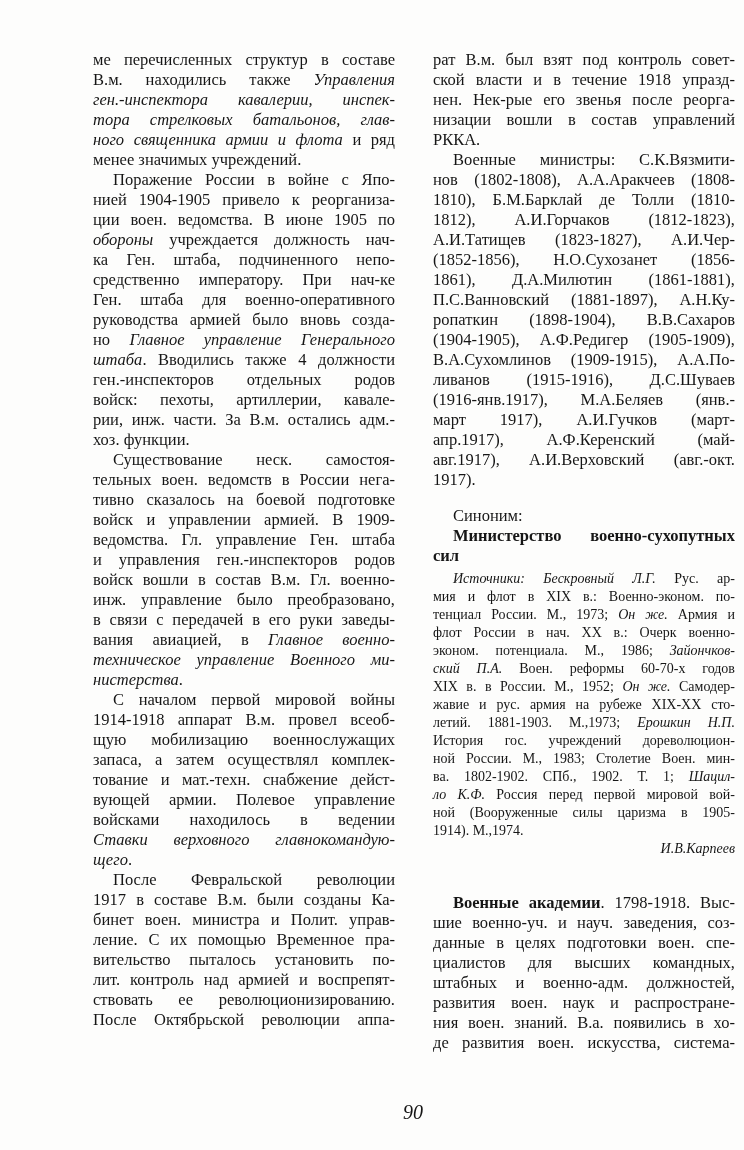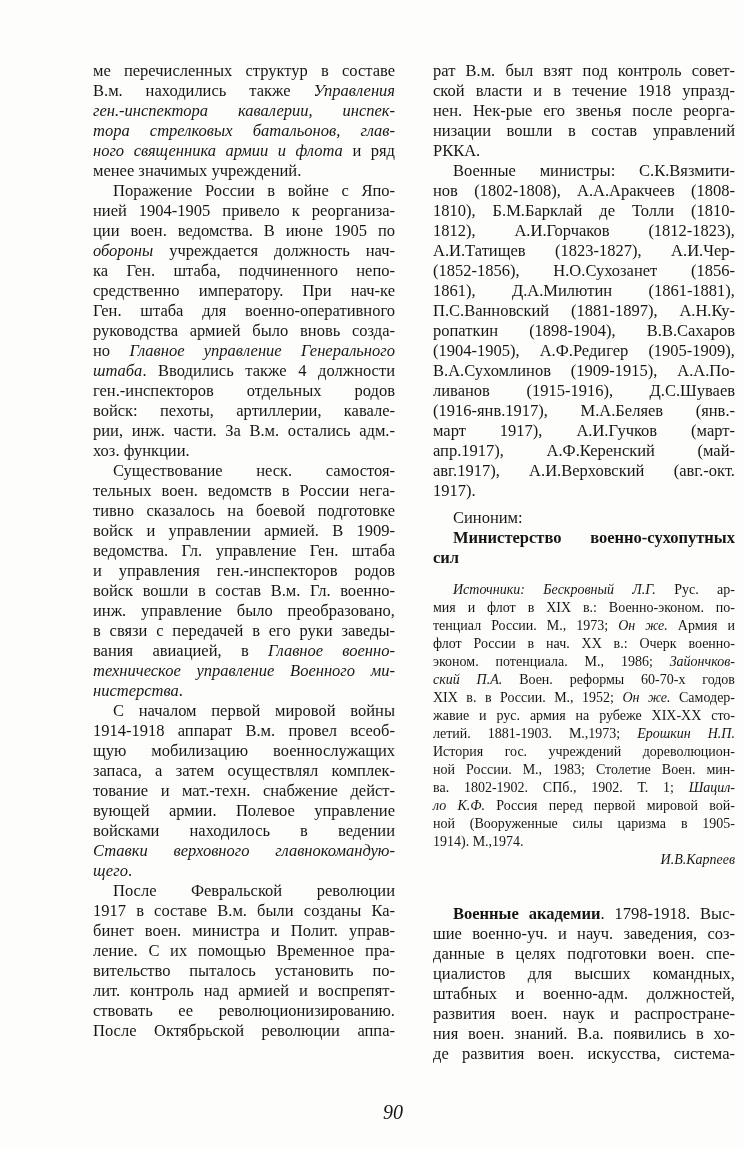--- a/index.html
+++ b/index.html
@@ -5,43 +5,43 @@
   html,body{margin:0;padding:0;background:#e8e8e8;}
   #page{
     position:relative;
     width:744px;height:1150px;
     background:#fdfdfc;
     overflow:hidden;
     font-family:"Liberation Serif","DejaVu Serif",serif;
     color:#161616;
   }
   .col{
-    position:absolute;top:61px;width:302px;
+    position:absolute;top:50px;width:302px;
     font-size:16.5px;line-height:20px;
   }
   #col-left{left:93px;}
   #col-right{left:433px;}
   .block{margin:0;}
-  .block.synonym{margin-top:7px;}
-  .block.sources{margin-top:13px;font-size:14px;line-height:18px;}
+  .block.synonym{margin-top:16px;}
+  .block.sources{margin-top:4px;font-size:14px;line-height:18px;}
   .block.author{font-size:14px;line-height:18px;}
   .block.entry{margin-top:35px;}
   .line{
     text-align:justify;
     text-align-last:justify;
     white-space:normal;
   }
   .line.last{text-align-last:left;}
   .line.right{text-align:right;text-align-last:right;}
   .line.ind{text-indent:20px;}
   .line b{font-weight:bold;}
   .line i{font-style:italic;}
   #page-number{
     position:absolute;top:1100px;left:383px;width:60px;
-    text-align:left;
+    text-align:center;
     font-style:italic;font-size:20px;line-height:24px;
   }
 </style>
 </head>
 <body>
 
 <div id="page">
   <div id="col-left" class="col">
       <div class="block body">
         <div class="line">ме перечисленных структур в составе</div>

